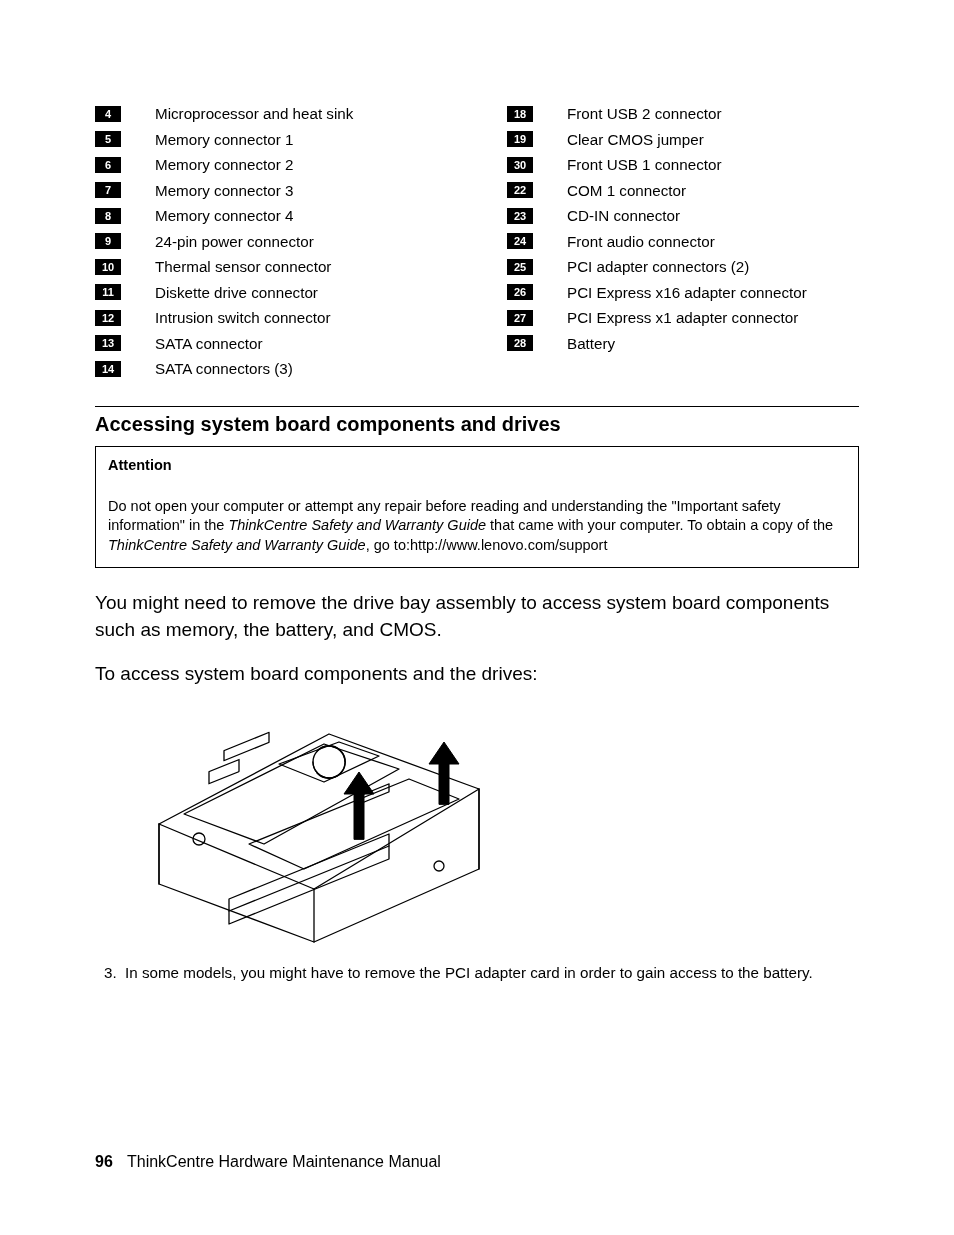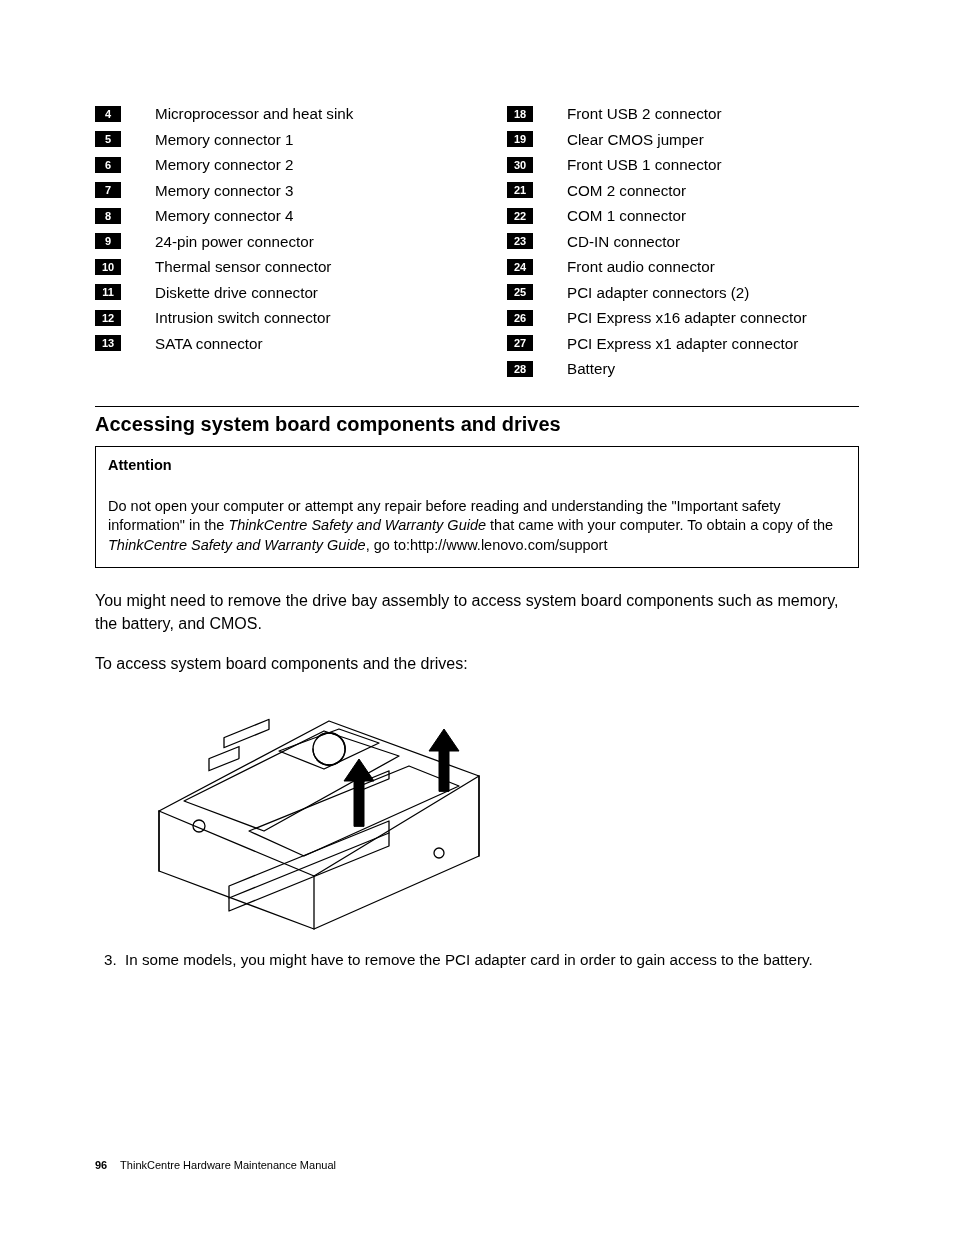--- a/index.html
+++ b/index.html
@@ -72,40 +72,40 @@
     font-size: 14.5px;
     line-height: 1.35;
   }
   .attention-body .italic {
     font-style: italic;
     text-align: right;
   }
   p.body {
     margin: 0 0 18px 0;
     line-height: 1.4;
-    font-size: 16px;
+    font-size: 19px;
   }
   ol.steps {
     margin: 0 0 8px 0;
     padding-left: 26px;
     line-height: 1.55;
     font-size: 15.2px;
   }
   ol.steps li {
     margin-bottom: 4px;
     padding-left: 4px;
   }
   .figure-wrap {
     margin: 6px 0 14px 34px;
   }
   .footer {
     position: absolute;
     bottom: 64px;
     left: 95px;
-    font-size: 11px;
+    font-size: 16px;
   }
   .footer .pnum {
     font-weight: bold;
     margin-right: 10px;
   }
 </style>
 </head>
 <body>
 
 <div class="page">
@@ -145,37 +145,37 @@
           <span class="part-label">Diskette drive connector</span>
         </div>
       <div class="part-row">
           <span class="callout">12</span>
           <span class="part-label">Intrusion switch connector</span>
         </div>
       <div class="part-row">
           <span class="callout">13</span>
           <span class="part-label">SATA connector</span>
         </div>
+      <div class="part-row">
+          <span class="callout">14</span>
+          <span class="part-label">SATA connectors (3)</span>
+        </div>
     </div>
     <div class="parts-col">
       <div class="part-row">
           <span class="callout">18</span>
           <span class="part-label">Front USB 2 connector</span>
         </div>
       <div class="part-row">
           <span class="callout">19</span>
           <span class="part-label">Clear CMOS jumper</span>
         </div>
       <div class="part-row">
           <span class="callout">30</span>
           <span class="part-label">Front USB 1 connector</span>
-        </div>
-      <div class="part-row">
-          <span class="callout">21</span>
-          <span class="part-label">COM 2 connector</span>
         </div>
       <div class="part-row">
           <span class="callout">22</span>
           <span class="part-label">COM 1 connector</span>
         </div>
       <div class="part-row">
           <span class="callout">23</span>
           <span class="part-label">CD-IN connector</span>
         </div>
       <div class="part-row">

